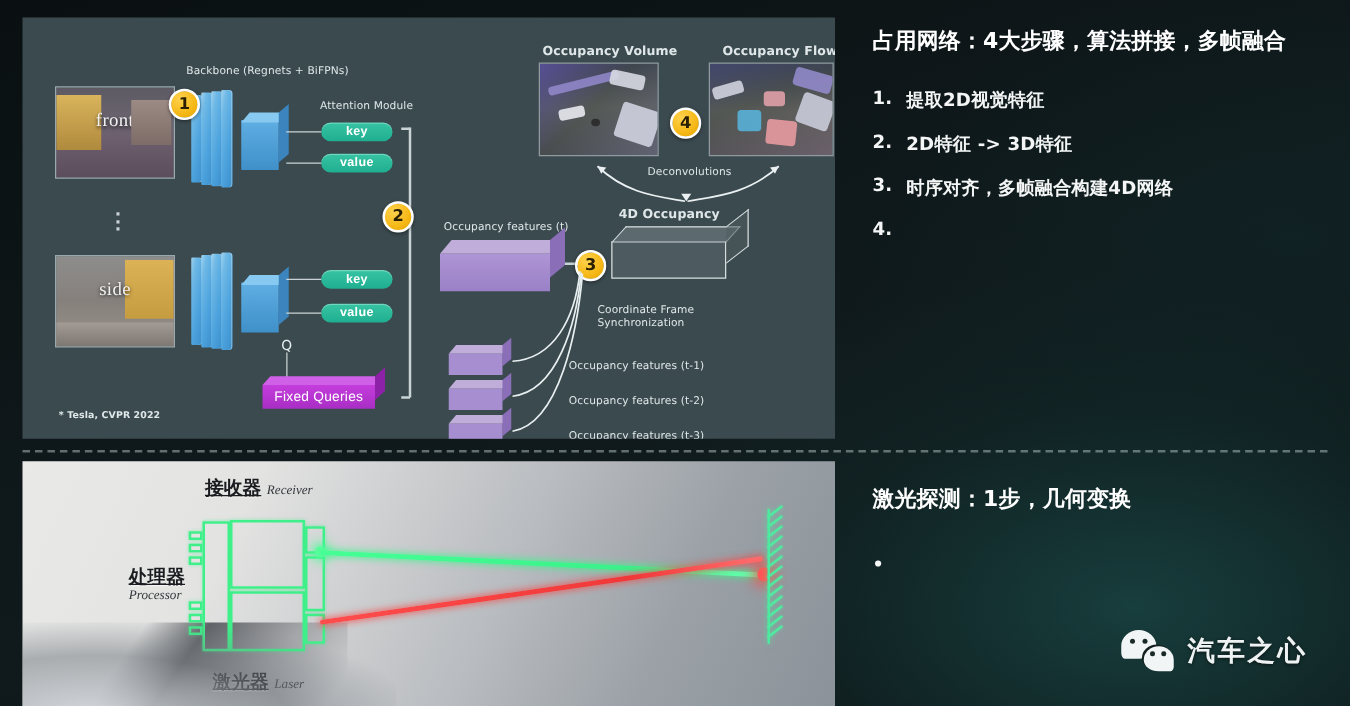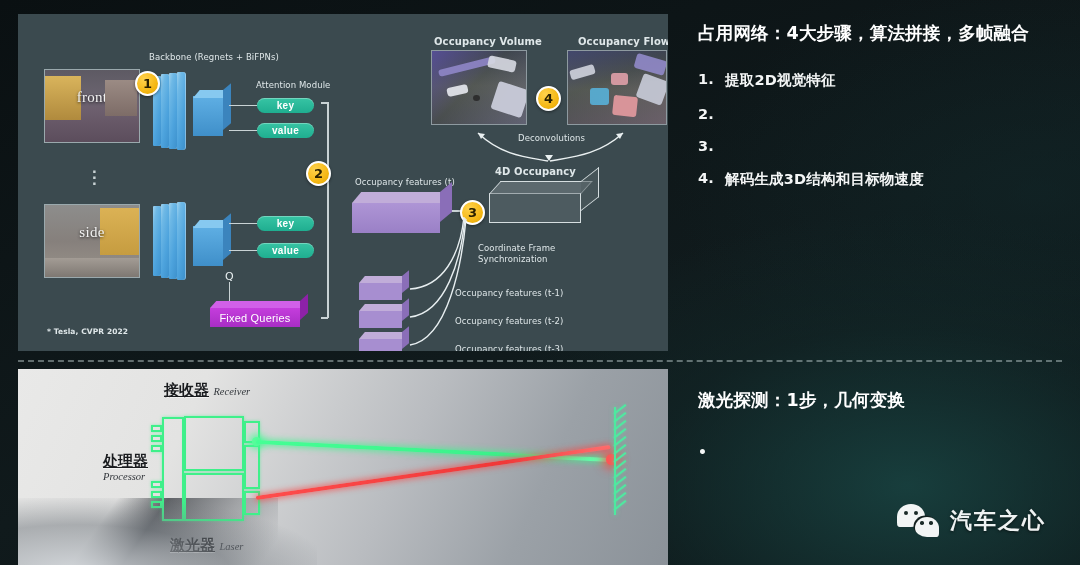--- a/index.html
+++ b/index.html
@@ -426,27 +426,28 @@
 
 <div class="right-top">
   <div class="headline">占用网络：4大步骤，算法拼接，多帧融合</div>
   <div class="steps">
     <div class="step">
       <span class="num">1.</span>
       <span>提取2D视觉特征</span>
     </div>
     <div class="step">
       <span class="num">2.</span>
+      <span>2D特征 -&gt; 3D特征</span>
     </div>
     <div class="step">
       <span class="num">3.</span>
+      <span>时序对齐，多帧融合构建4D网络</span>
     </div>
     <div class="step">
       <span class="num">4.</span>
-      <span>解码生成3D结构和目标物速度</span>
     </div>
   </div>
 </div>
 
 <div class="divider"></div>
 
 <div class="lidar-panel">
   <div class="lidar-shadow"></div>
 
   <div class="lidar-label" style="left:146px; top:12px;">

